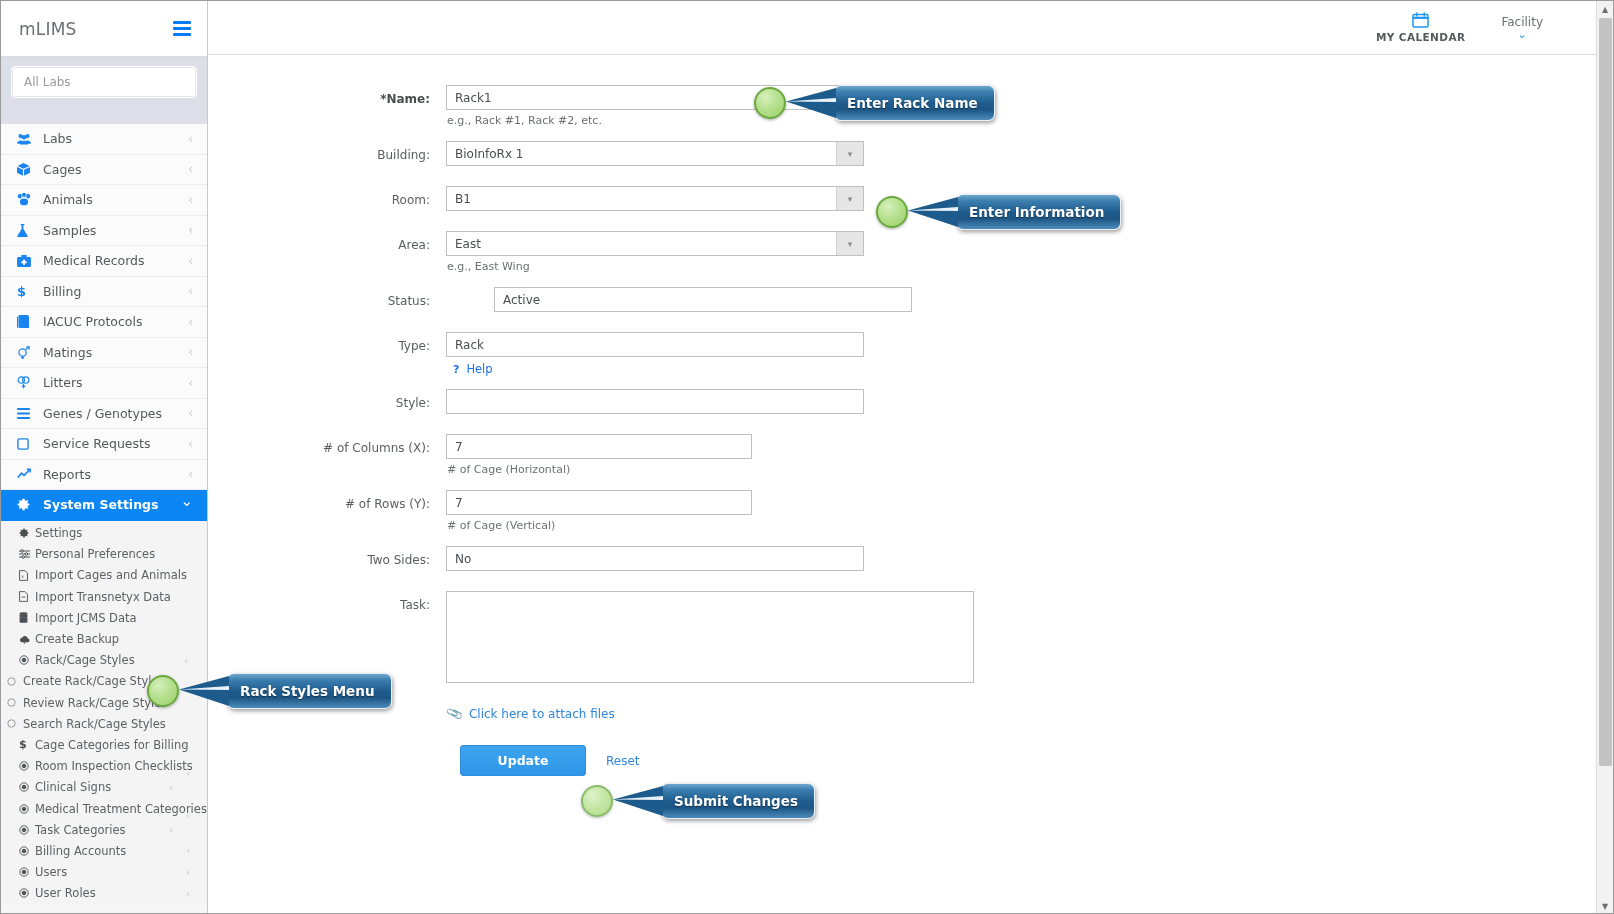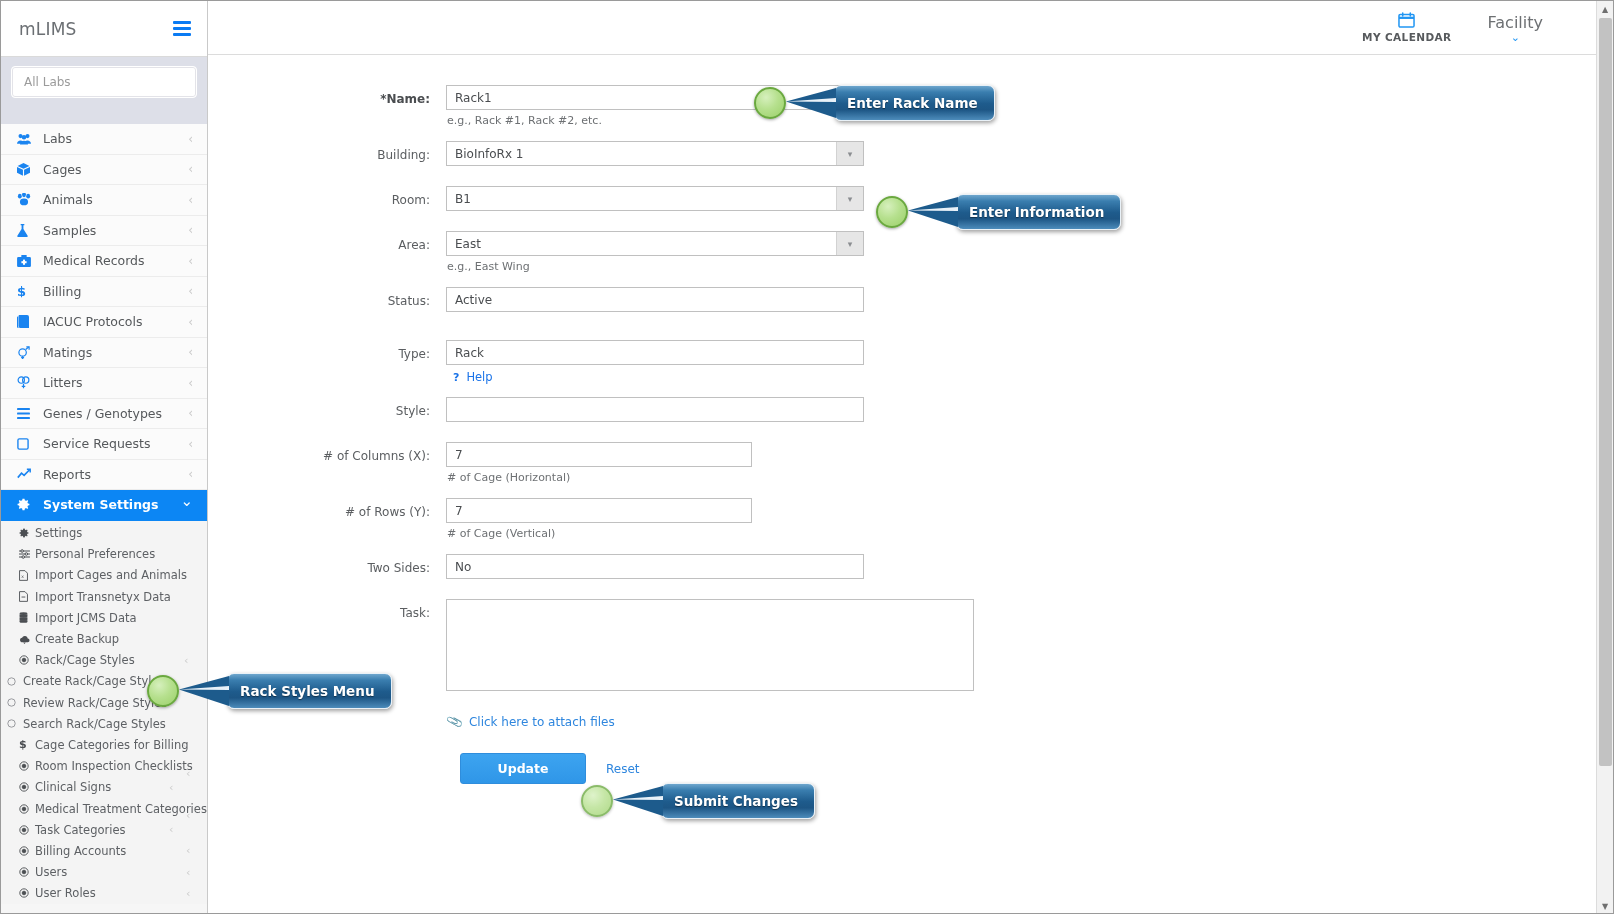--- a/index.html
+++ b/index.html
@@ -164,21 +164,21 @@
     cursor: pointer;
   }
   .cal-icon { color: #2196f3; line-height: 0; margin-bottom: 3px; }
   .topitem-label {
     font-size: 10.5px;
     color: #575a5d;
     letter-spacing: .4px;
     font-weight: bold;
   }
   .facility-label {
-    font-size: 16px;
+    font-size: 12px;
     color: #6d7073;
     margin-bottom: 0px;
   }
   .facility-chev { color: #2196f3; font-size: 11px; line-height: 1; }
 
   
   .form {
     position: relative;
     padding-top: 30px;
   }
@@ -789,21 +789,21 @@
         <div class="flabel">Area:</div>
         <div class="fctl">
           <div class="selwrap">
             <input value="East" style="">
             <div class="selbtn">▾</div>
           </div>
           <div class="hint">e.g., East Wing</div>
         </div>
       </div>
 
-      <div class="frow" style="margin-bottom:28px;">
+      <div class="frow" style="margin-bottom:20px;gap:48px;">
         <div class="flabel">Status:</div>
         <div class="fctl">
           <input class="tinput w417b" value="Active" style="">
         </div>
       </div>
 
       <div class="frow" style="margin-bottom:13px;">
         <div class="flabel">Type:</div>
         <div class="fctl">
           <input class="tinput w417b" value="Rack" style="">

